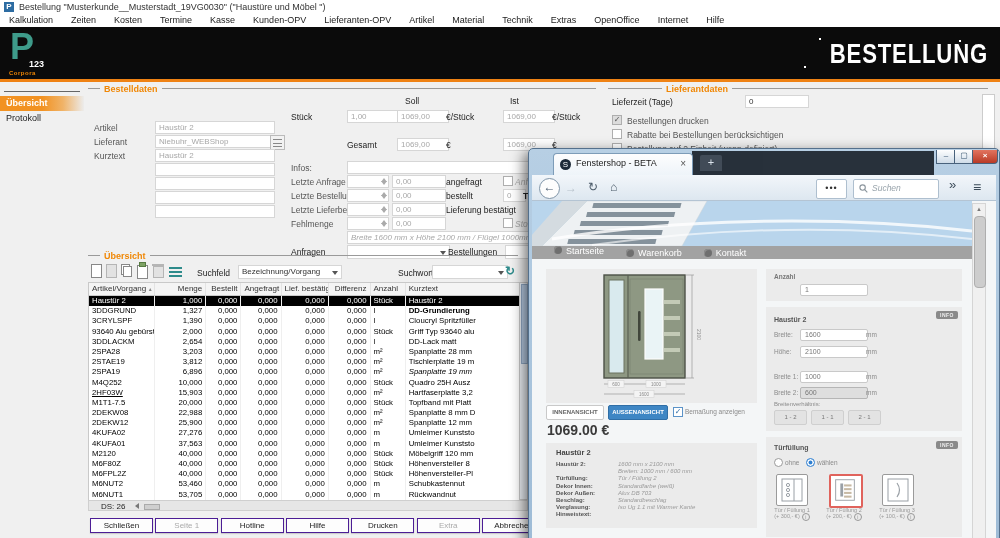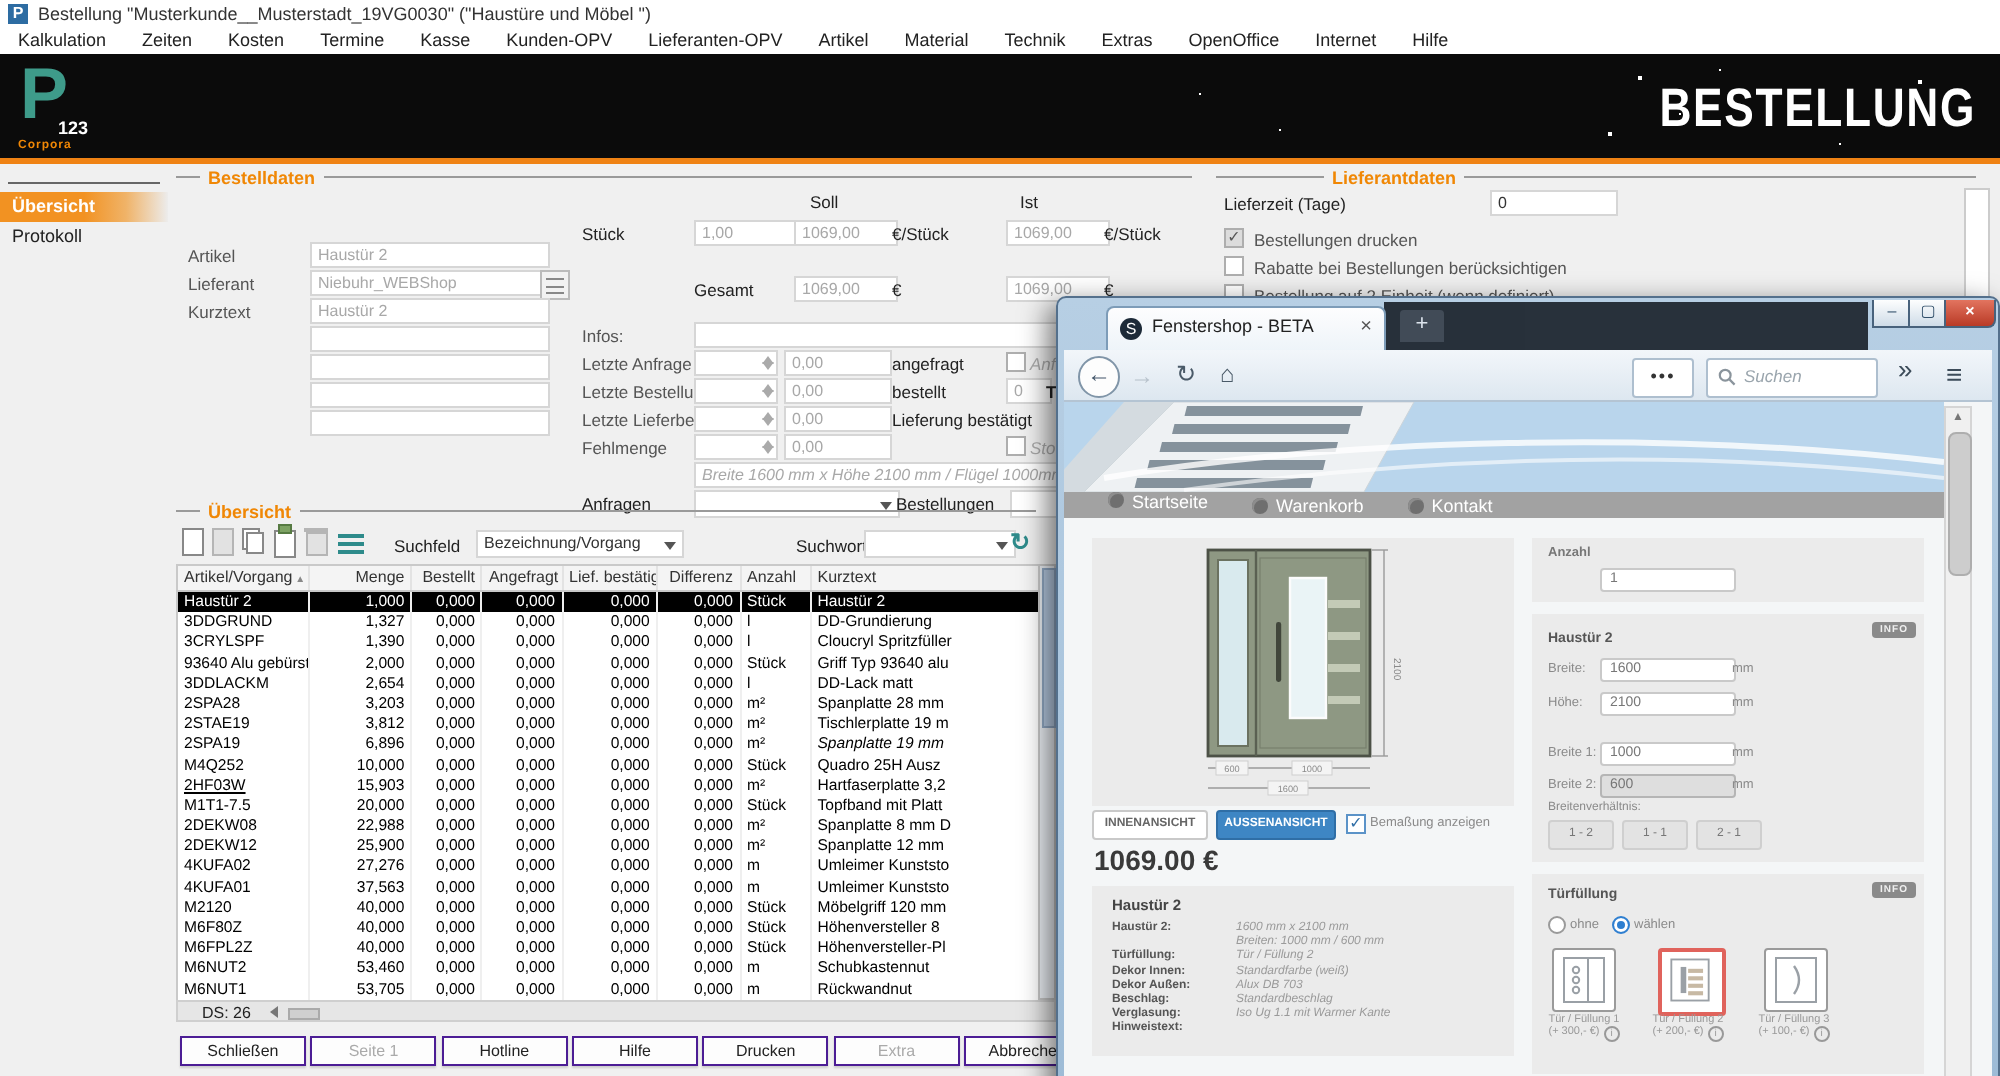--- a/index.html
+++ b/index.html
@@ -269,21 +269,21 @@
         <div class="td" style="width: 140px;">Haustür 2</div>
       </div>
       <div class="tr">
         <div class="td" style="width: 80px;">3DDGRUND</div>
         <div class="td num" style="width: 62px;">1,327</div>
         <div class="td num" style="width: 42px;">0,000</div>
         <div class="td num" style="width: 48px;">0,000</div>
         <div class="td num" style="width: 57px;">0,000</div>
         <div class="td num" style="width: 50px;">0,000</div>
         <div class="td" style="width: 42px;">l</div>
-        <div class="td" style="width: 140px;">DD-Grundierung</div>
+        <div class="td" style="width: 140px; font-weight: bold;">DD-Grundierung</div>
       </div>
       <div class="tr">
         <div class="td" style="width: 80px;">3CRYLSPF</div>
         <div class="td num" style="width: 62px;">1,390</div>
         <div class="td num" style="width: 42px;">0,000</div>
         <div class="td num" style="width: 48px;">0,000</div>
         <div class="td num" style="width: 57px;">0,000</div>
         <div class="td num" style="width: 50px;">0,000</div>
         <div class="td" style="width: 42px;">l</div>
         <div class="td" style="width: 140px;">Cloucryl Spritzfüller</div>

